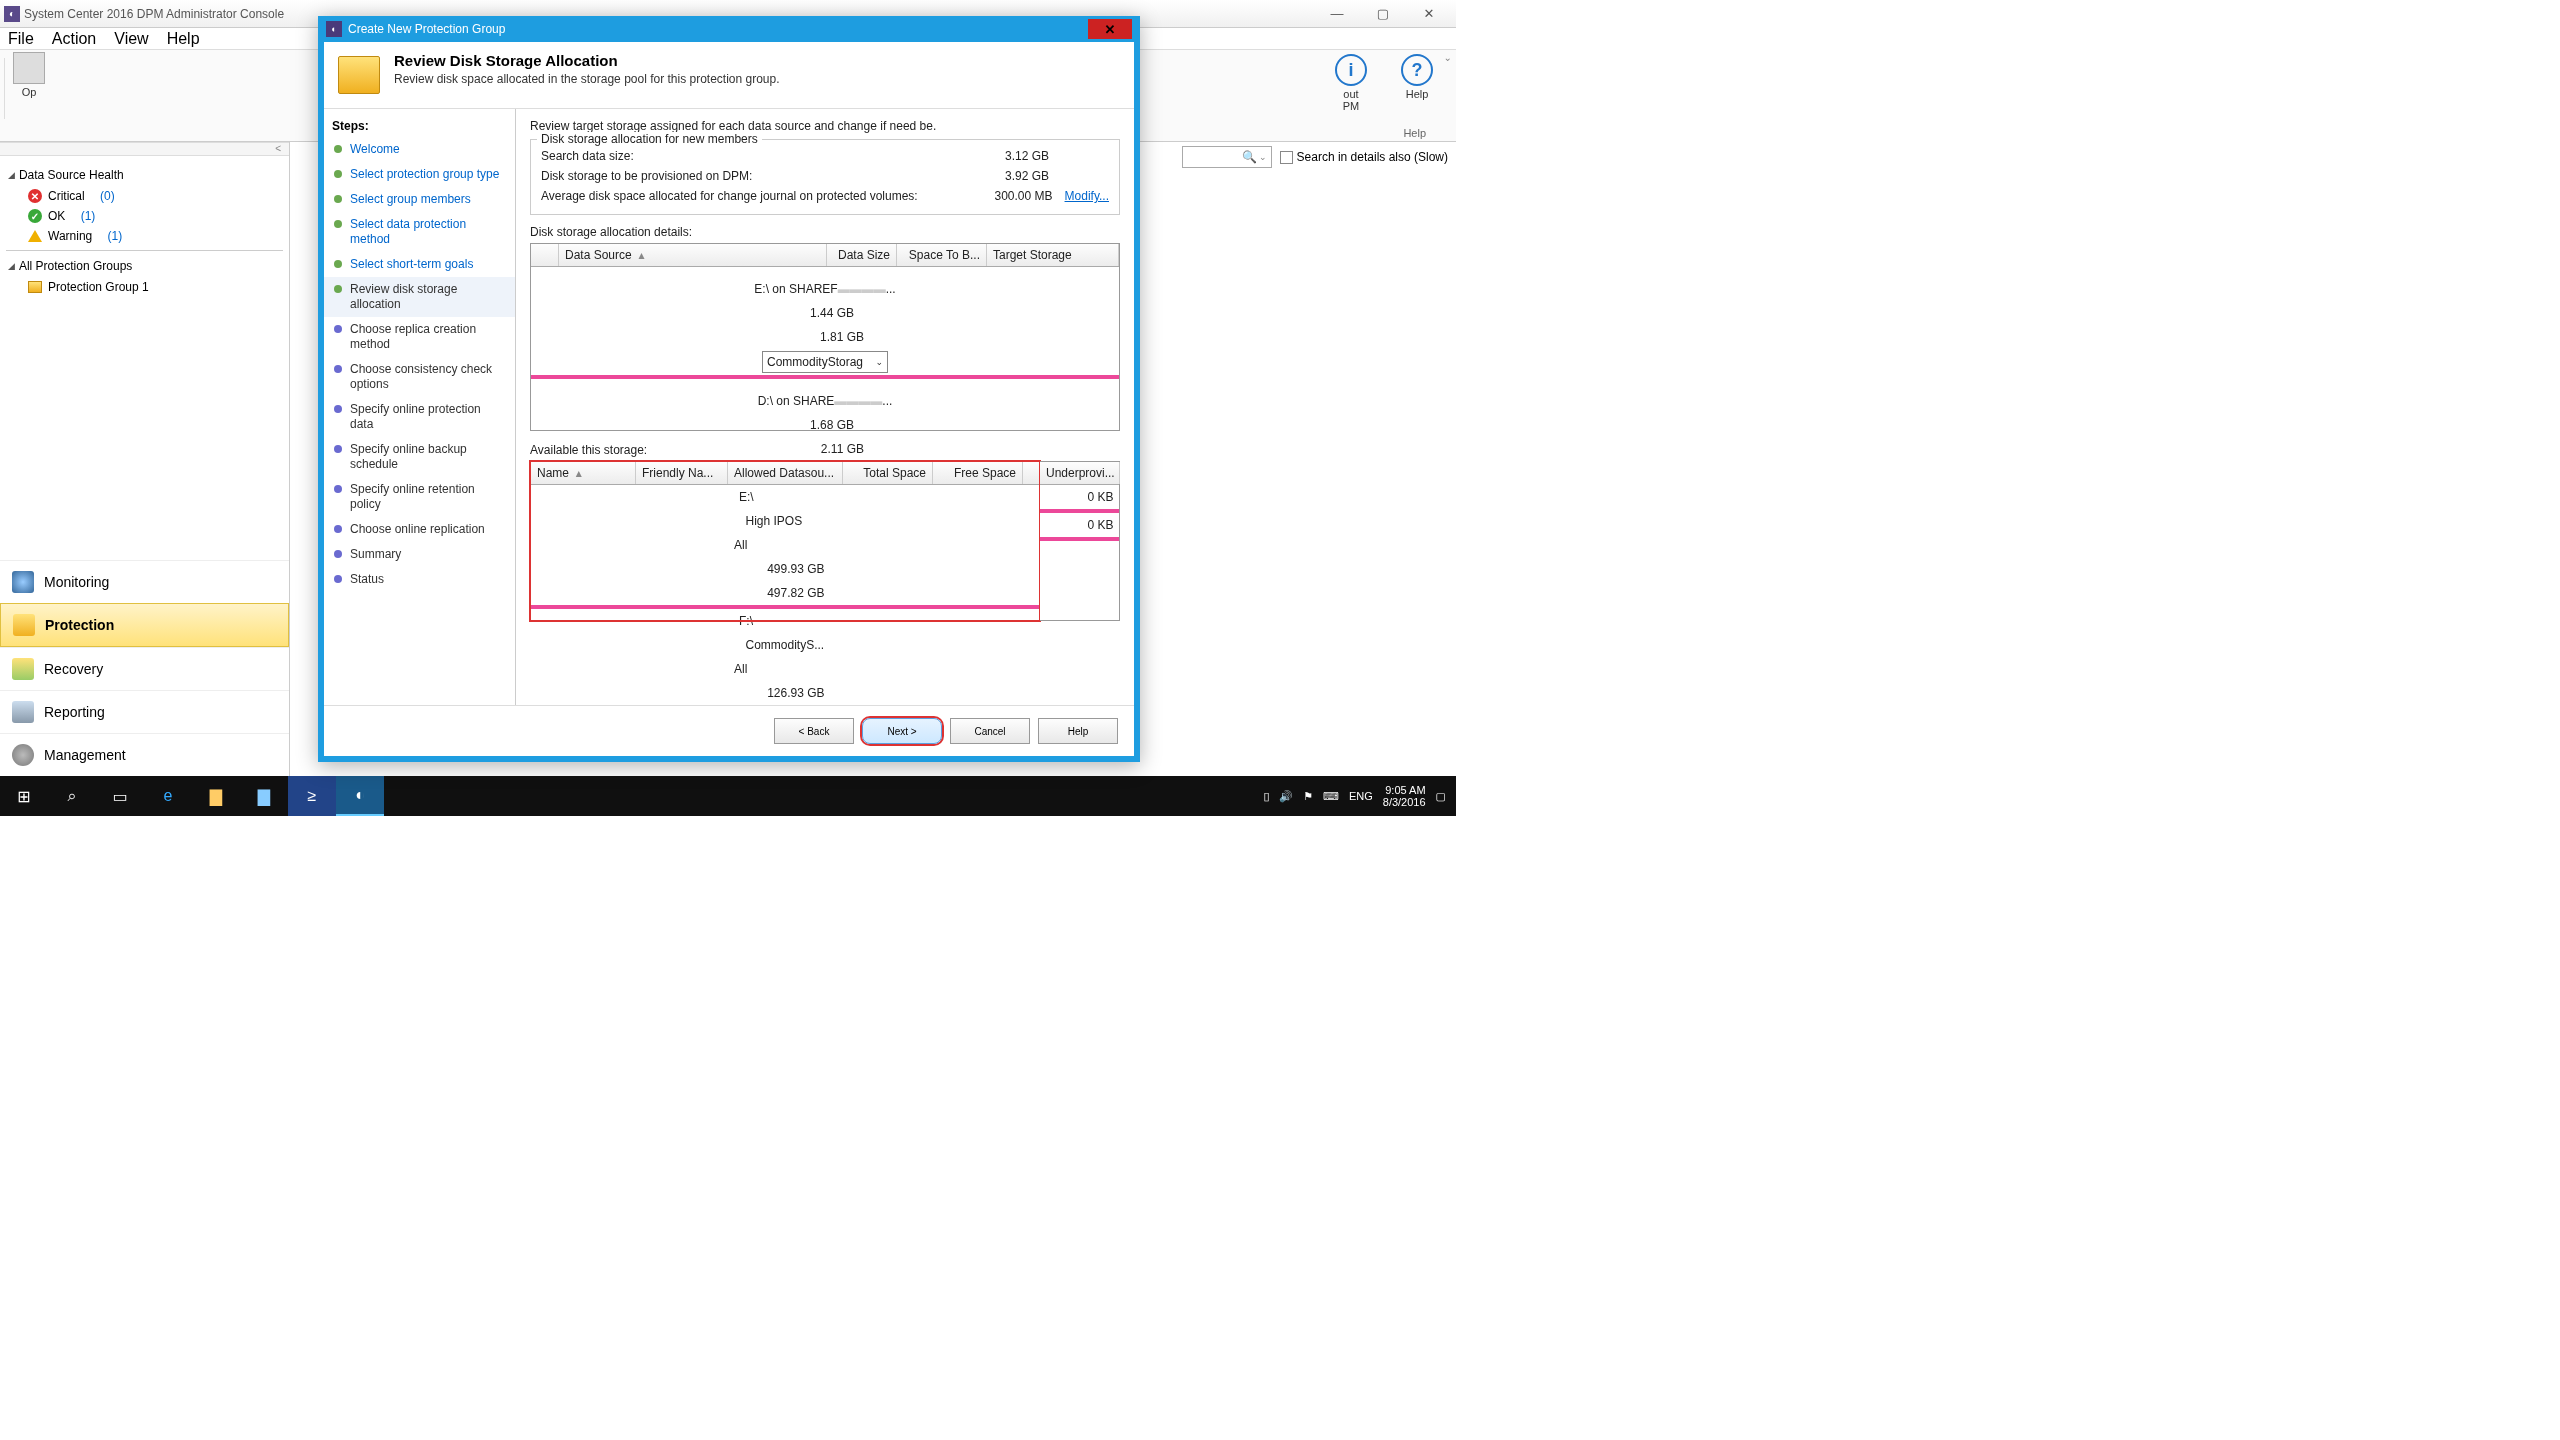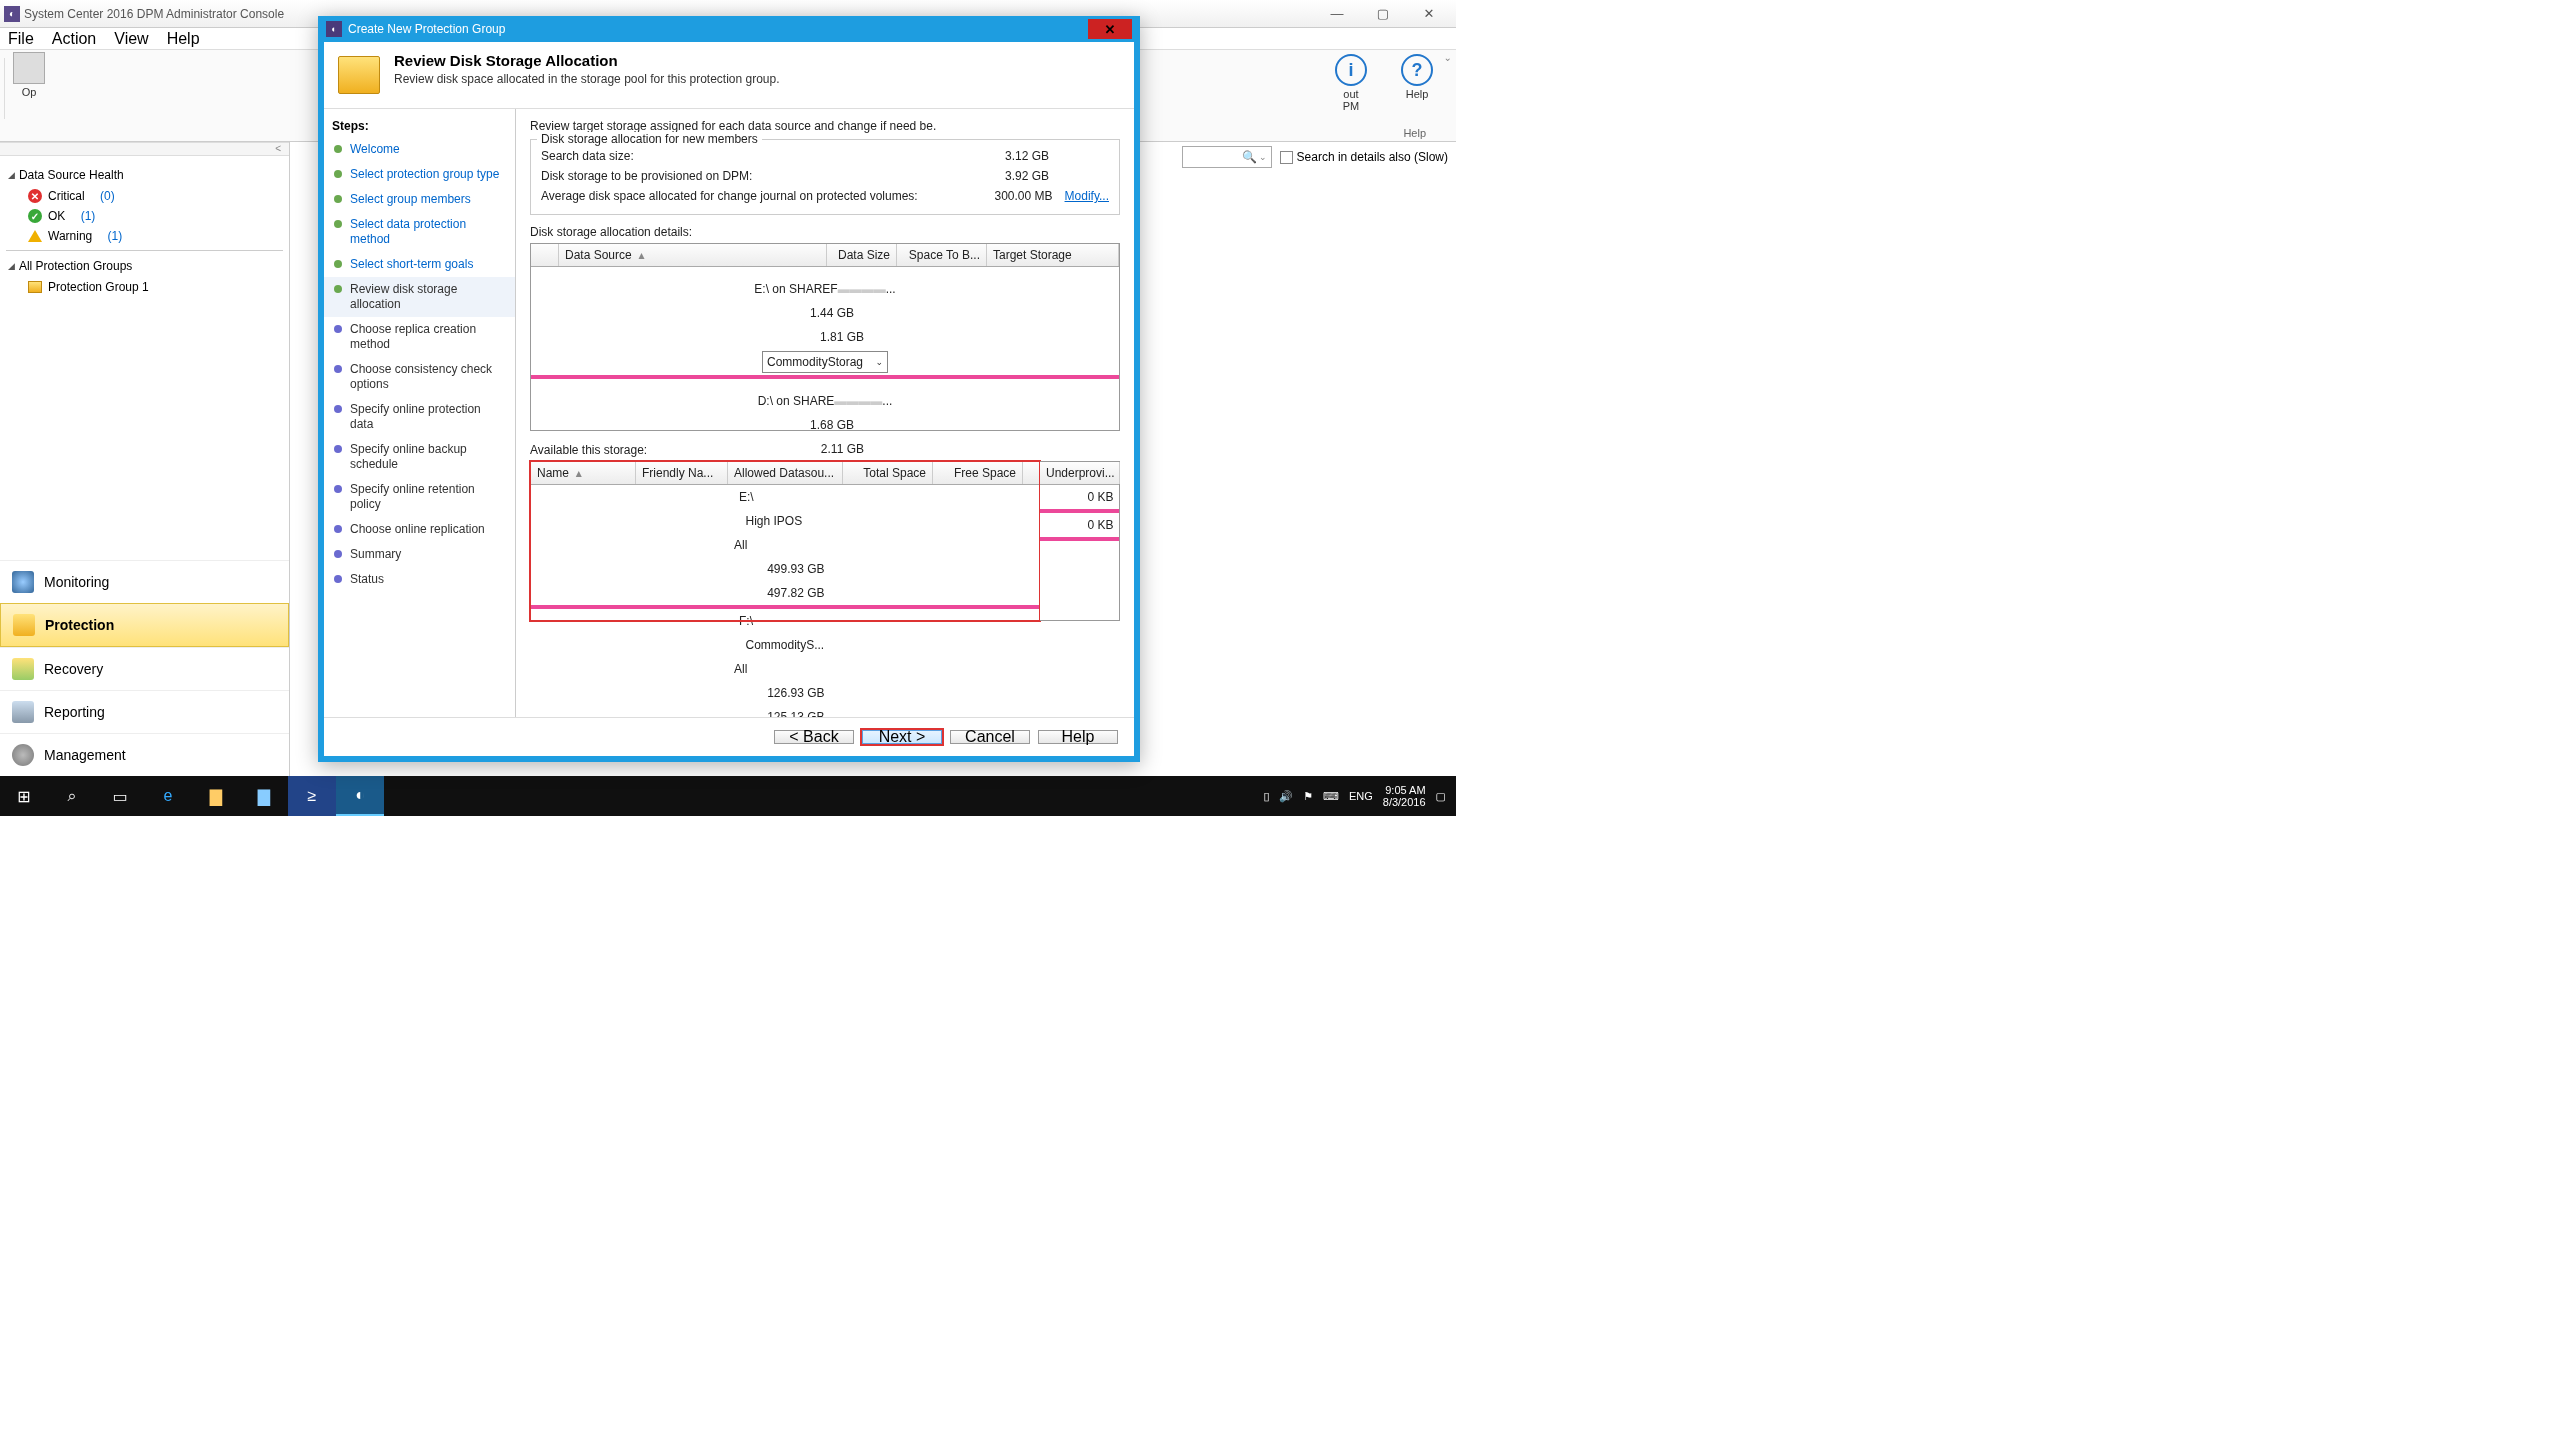--- a/index.html
+++ b/index.html
@@ -83,23 +83,23 @@
   .grid{border:1px solid #999;background:#fff;}
   .grid .ghdr{display:flex;background:linear-gradient(#fdfdfd,#ececec);border-bottom:1px solid #aaa;font-size:12px;}
   .grid .ghdr>div{padding:4px 6px;border-right:1px solid #ccc;}
   .grid .grow{display:flex;border-bottom:4px solid #ec4899;font-size:12px;align-items:center;flex-direction:column;}
   .grid .grow>div{padding:5px 6px;}
   .combo{border:1px solid #888;height:22px;display:flex;align-items:center;padding:0 4px;background:#fff;justify-content:space-between;}
   .combo .arr{font-size:9px;color:#333;}
   .red-outline{outline:2px solid #d33; outline-offset:-1px;}
   
   .modal-footer{display:flex;justify-content:flex-end;gap:8px;padding:12px 16px;border-top:1px solid #ddd;}
-  .btn{min-width:80px;height:14px;border:1px solid #999;background:linear-gradient(#fdfdfd,#e8e8e8);display:flex;align-items:center;justify-content:center;font-size:16px;}
+  .btn{min-width:80px;height:26px;border:1px solid #999;background:linear-gradient(#fdfdfd,#e8e8e8);display:flex;align-items:center;justify-content:center;font-size:10px;}
   .btn.primary{background:linear-gradient(#e6f3ff,#cde8ff);border:1px solid #5aa0e0;}
-  .btn.red-outline-btn{box-shadow:0 0 0 2px #d33;}
+  .btn.red-outline-btn{box-shadow:0 0 0 2px #d33;border-radius:8px;}
   
   
   .taskbar{position:absolute;left:0;right:0;bottom:0;height:40px;background:#101010;display:flex;align-items:center;color:#fff;}
   .tb-btn{width:48px;height:40px;display:flex;align-items:center;justify-content:center;color:#fff;font-size:16px;}
   .tb-btn.active{background:#1a5a8a;border-bottom:2px solid #6cf;}
   .tb-right{margin-left:auto;display:flex;align-items:center;gap:10px;padding-right:10px;font-size:11px;}
   .tb-clock{text-align:right;line-height:1.1;}
 </style>
 </head>
 <body>

